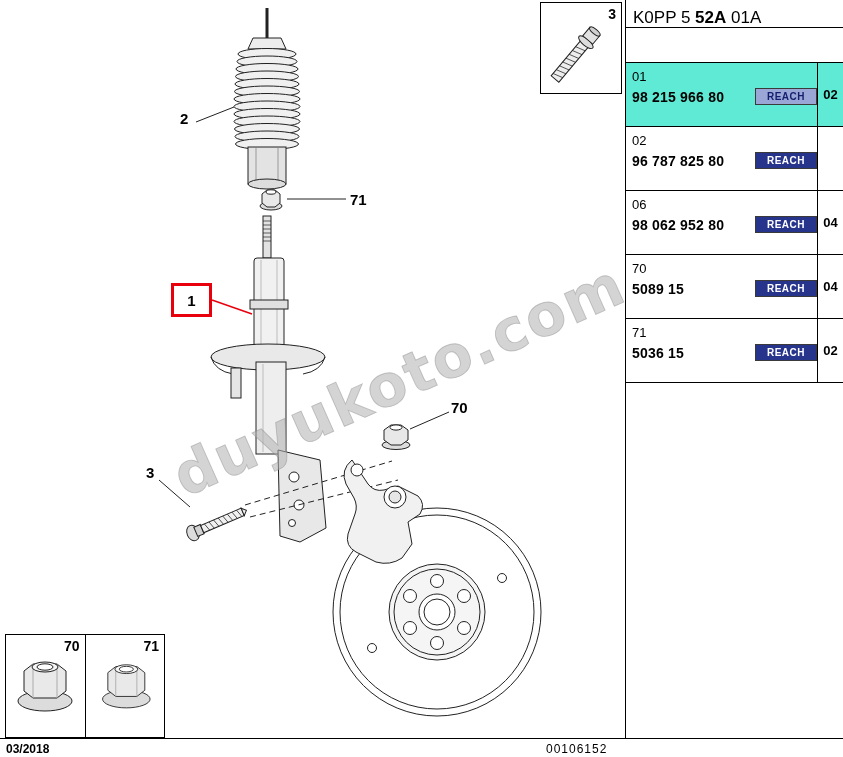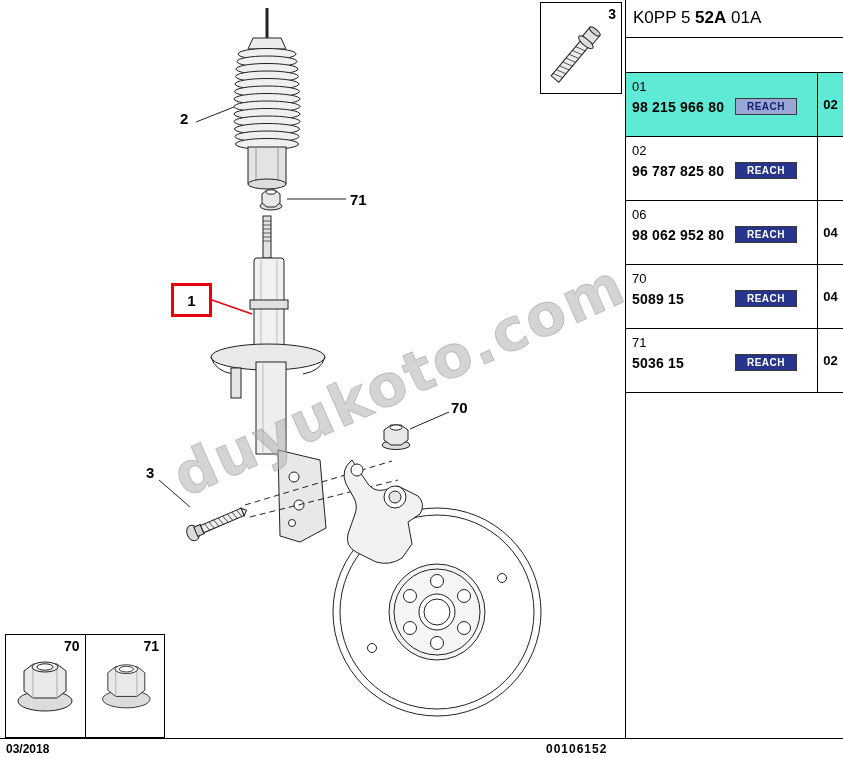--- a/index.html
+++ b/index.html
@@ -6,31 +6,31 @@
   .page{
     position:relative;width:843px;height:757px;background:#fff;overflow:hidden;
     font-family:"Liberation Sans",sans-serif;color:#000;
   }
   
   .right-panel{
     position:absolute;left:625px;top:0;width:218px;height:738px;
     border-left:1px solid #000;box-sizing:border-box;background:#fff;
   }
   .panel-header{
-    height:38px;border-bottom:1px solid #000;box-sizing:border-box;
+    height:28px;border-bottom:1px solid #000;box-sizing:border-box;
     font-size:17px;padding:8px 0 0 7px;white-space:pre;
   }
   .panel-header .b{font-weight:bold;}
   .panel-spacer{height:34px;}
   .rows{border-top:1px solid #000;}
   .t-row{height:63px;border-bottom:1px solid #000;display:flex;background:#fff;}
   .t-row.highlight{background:#5eead4;}
   .row-main{flex:1;position:relative;}
   .ref{position:absolute;top:6px;left:6px;font-size:13px;}
-  .pn-line{position:absolute;left:6px;right:20px;top:25px;display:flex;justify-content:space-between;align-items:center;}
+  .pn-line{position:absolute;left:6px;right:0;top:25px;display:flex;justify-content:space-between;align-items:center;}
   .pn{font-weight:bold;font-size:14px;letter-spacing:.2px;}
   .badge{
     background:#27348B;color:#fff;font-size:10px;font-weight:bold;
     padding:2px 11px;letter-spacing:.5px;border:1px solid #3a3a3a;cursor:pointer;
   }
   .t-row.highlight .badge{background:#9AA7D6;color:#141E6E;}
   .qty{
     width:26px;border-left:1px solid #000;display:flex;align-items:center;justify-content:center;
     font-size:13px;font-weight:bold;box-sizing:border-box;
   }
@@ -54,21 +54,21 @@
   .c70{left:451px;top:399px;}
   .callout-1{
     position:absolute;left:171px;top:283px;width:41px;height:34px;
     border:3px solid #E8000D;background:#fff;box-sizing:border-box;
     display:flex;align-items:center;justify-content:center;
     font-weight:bold;font-size:15px;cursor:pointer;
   }
   
   .bottom-rule{position:absolute;left:0;top:738px;width:843px;height:1px;background:#000;}
   .footer-date{position:absolute;left:6px;top:742px;font-size:12px;font-weight:bold;}
-  .footer-doc{position:absolute;left:546px;top:742px;font-size:12px;font-weight:bold;letter-spacing:1px;}
+  .footer-doc{position:absolute;left:546px;top:742px;font-size:12px;font-weight:normal;letter-spacing:1px;}
   .diagram{position:absolute;left:0;top:0;}
 </style>
 </head>
 <body>
 
 <div class="page">
 
   <svg class="diagram" viewBox="0 0 625 740" width="625" height="740">
     <g stroke="#222" stroke-width="1" fill="none">
 

